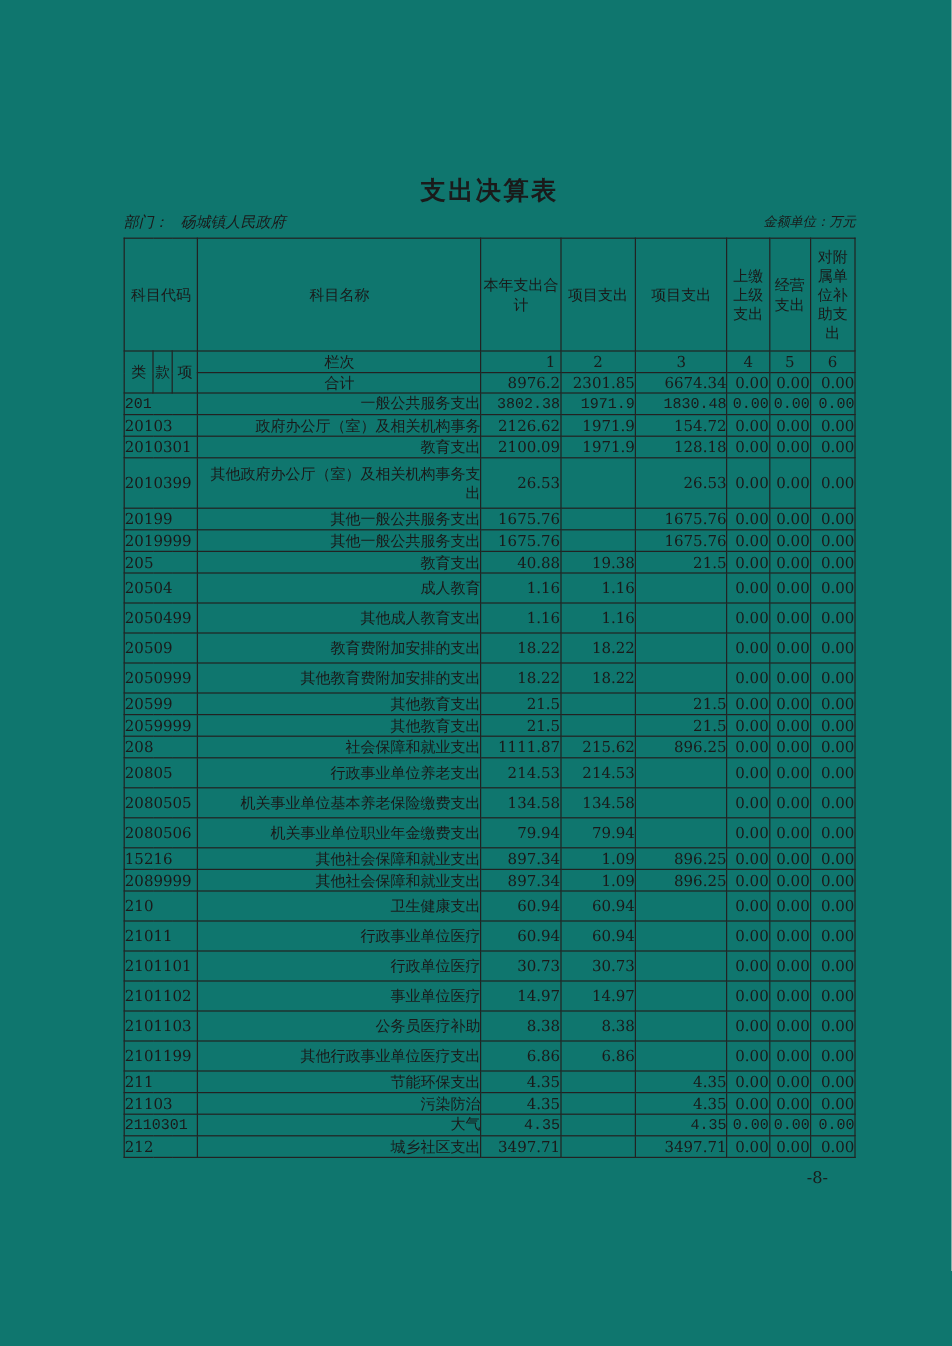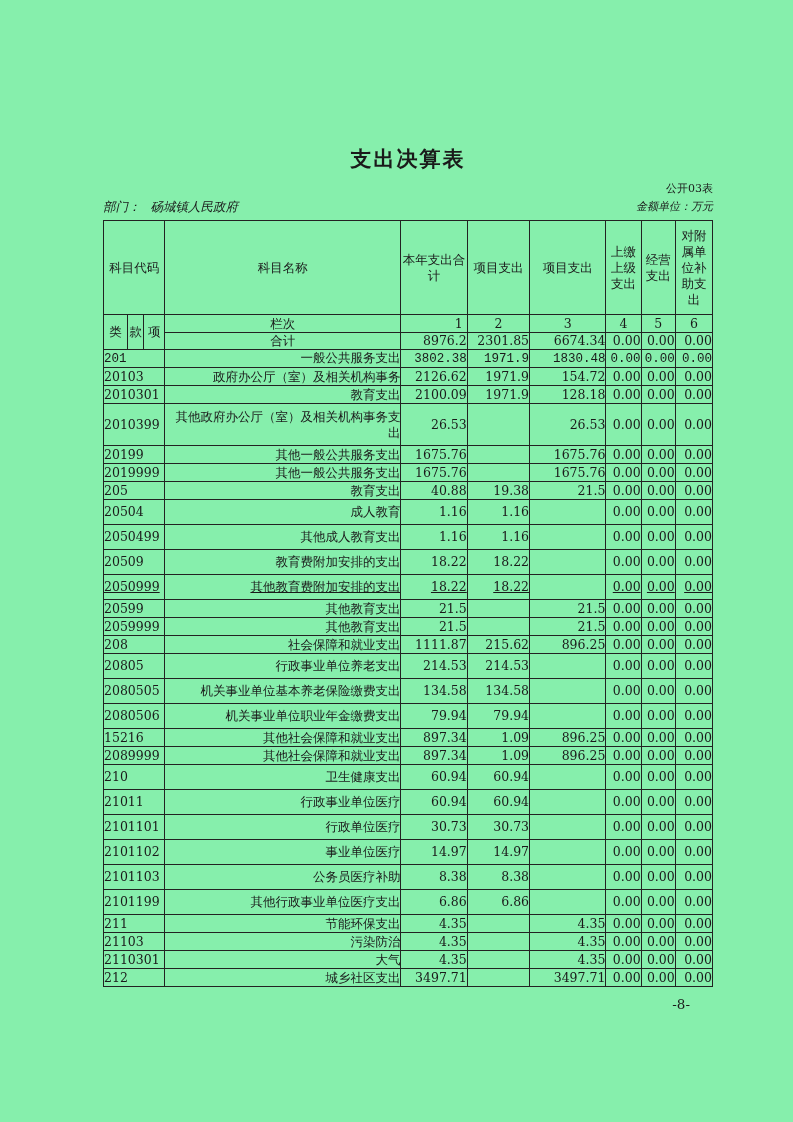--- a/index.html
+++ b/index.html
@@ -1,21 +1,21 @@
 <!DOCTYPE html>
 <html><head>
 <meta charset="utf-8">
 <style>
   * { box-sizing: border-box; }
   html,body { margin:0; padding:0; background:#e8e8e8; }
   .page {
     position:relative;
     width:793px; height:1122px;
     margin:0 auto;
-    background:#86efac;
+    background:#0f766e;
     font-family:"DejaVu Serif","Liberation Serif",serif;
     color:#1a1a1a;
     overflow:hidden;
   }
   .content { position:absolute; left:103px; top:0; width:610px; }
   .doc-title {
     margin-top:145px;
     text-align:center;
     font-family:"DejaVu Sans","Liberation Sans",sans-serif;
     font-weight:bold;
@@ -73,21 +73,20 @@
   }
 </style>
 </head>
 <body>
 
 <div class="page">
   <div class="content">
 
     <div class="doc-title">支出决算表</div>
 
-    <div class="form-no">公开03表</div>
 
     <div class="meta-row">
       <div>
         <span class="dept-label">部门：</span><span>砀城镇人民政府</span>
       </div>
       <div class="unit-note">金额单位：万元</div>
     </div>
 
     <table class="main">
       <colgroup>
@@ -229,21 +228,21 @@
           <tr style="height: 25px; margin-top: 38px;">
             <td colspan="3" class="code-cell">20509</td>
             <td class="name-cell">教育费附加安排的支出</td>
             <td class="num">18.22</td>
             <td class="num">18.22</td>
             <td class="num"></td>
             <td class="num zero">0.00</td>
             <td class="num zero">0.00</td>
             <td class="num zero">0.00</td>
           </tr>
-          <tr style="height: 25px; text-decoration: underline;">
+          <tr style="height: 25px;">
             <td colspan="3" class="code-cell">2050999</td>
             <td class="name-cell">其他教育费附加安排的支出</td>
             <td class="num">18.22</td>
             <td class="num">18.22</td>
             <td class="num"></td>
             <td class="num zero">0.00</td>
             <td class="num zero">0.00</td>
             <td class="num zero">0.00</td>
           </tr>
           <tr style="height: 18px;">
@@ -399,21 +398,21 @@
           <tr style="height: 18px;">
             <td colspan="3" class="code-cell">21103</td>
             <td class="name-cell">污染防治</td>
             <td class="num">4.35</td>
             <td class="num"></td>
             <td class="num">4.35</td>
             <td class="num zero">0.00</td>
             <td class="num zero">0.00</td>
             <td class="num zero">0.00</td>
           </tr>
-          <tr style="height: 18px;">
+          <tr style="height: 18px; font-family: Liberation Mono, monospace;">
             <td colspan="3" class="code-cell">2110301</td>
             <td class="name-cell">大气</td>
             <td class="num">4.35</td>
             <td class="num"></td>
             <td class="num">4.35</td>
             <td class="num zero">0.00</td>
             <td class="num zero">0.00</td>
             <td class="num zero">0.00</td>
           </tr>
           <tr style="height: 18px;">

